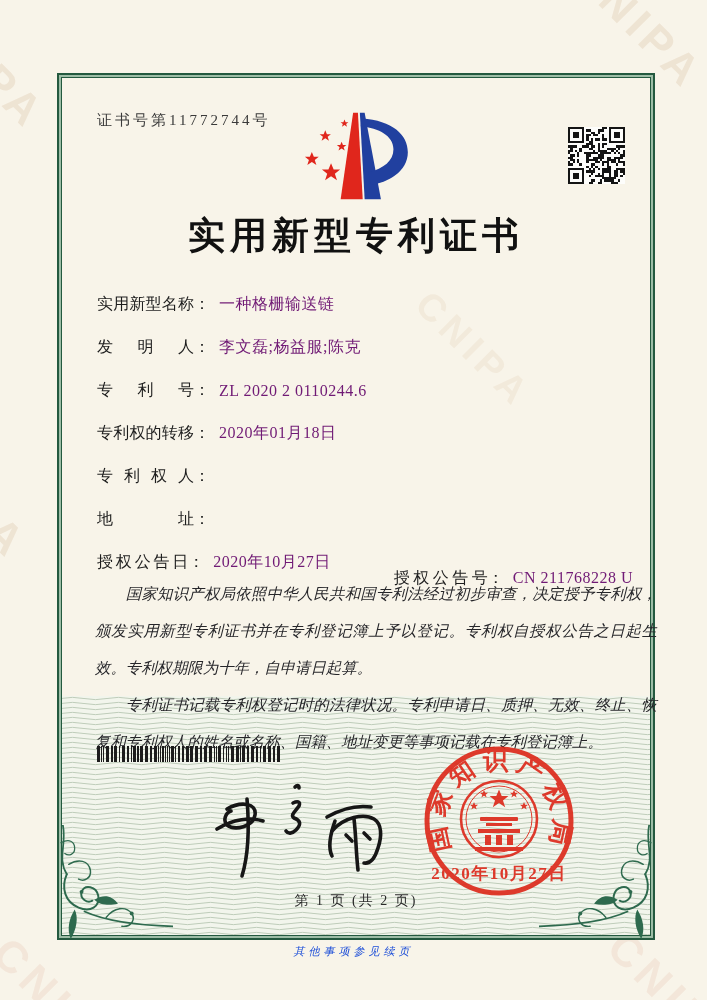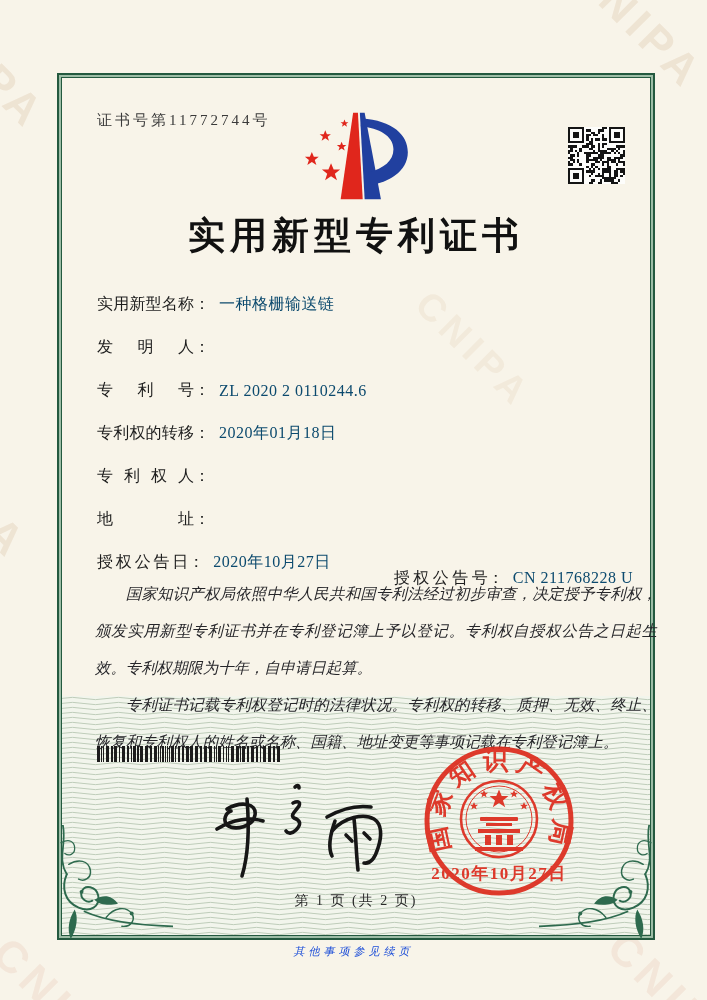--- a/index.html
+++ b/index.html
@@ -62,21 +62,21 @@
   }
 
   .fields{position:absolute;left:38px;top:219px;right:20px;z-index:4;}
   .frow{display:flex;align-items:center;margin-bottom:22px;font-size:16px;height:21px;}
   .flabel{
     display:inline-block;width:97px;
     text-align:justify;text-align-last:justify;
     color:#1d1d1d;
   }
   .fcolon{margin-right:9px;color:#1d1d1d;}
-  .fvalue{color:#0c4a6e;letter-spacing:.5px;white-space:nowrap;}
+  .fvalue{color:#701a75;letter-spacing:.5px;white-space:nowrap;}
   .fpair2{margin-left:63px;display:flex;align-items:baseline;}
   .fpair2 .flabel{width:94px;margin-top:32px;}
 
   .body-text{
     position:absolute;left:36px;top:500px;width:562px;z-index:4;
     font-size:15.4px;line-height:37px;color:#26262a;
     text-align:justify;font-style:italic;
   }
   .body-text p{margin:0;text-indent:2em;}
 
@@ -405,20 +405,21 @@
 
     <div class="fields">
       <div class="frow">
         <span class="flabel">实用新型名称</span>
           <span class="fcolon">：</span>
           <span class="fvalue">一种格栅输送链</span>
       </div>
       <div class="frow">
         <span class="flabel">发明人</span>
           <span class="fcolon">：</span>
+          <span class="fvalue">李文磊;杨益服;陈克</span>
       </div>
       <div class="frow">
         <span class="flabel">专利号</span>
           <span class="fcolon">：</span>
           <span class="fvalue">ZL 2020 2 0110244.6</span>
       </div>
       <div class="frow">
         <span class="flabel">专利权的转移</span>
           <span class="fcolon">：</span>
           <span class="fvalue">2020年01月18日</span>
@@ -438,21 +439,21 @@
         <span class="fpair2">
           <span class="flabel">授权公告号</span>
             <span class="fcolon">：</span>
             <span class="fvalue">CN 211768228 U</span>
         </span>
       </div>
     </div>
 
     <div class="body-text">
       <p>国家知识产权局依照中华人民共和国专利法经过初步审查，决定授予专利权，颁发实用新型专利证书并在专利登记簿上予以登记。专利权自授权公告之日起生效。专利权期限为十年，自申请日起算。</p>
-      <p>专利证书记载专利权登记时的法律状况。专利权的转移、质押、无效、终止、恢复和专利权人的姓名或名称、国籍、地址变更等事项记载在专利登记簿上。</p>
+      <p>专利证书记载专利权登记时的法律状况。专利申请日、质押、无效、终止、恢复和专利权人的姓名或名称、国籍、地址变更等事项记载在专利登记簿上。</p>
     </div>
 
     <div class="barcode" id="barcode">
         <i style="width: 3px;"></i>
         <s style="width: 1px;"></s>
         <i style="width: 1px;"></i>
         <s style="width: 1px;"></s>
         <i style="width: 1px;"></i>
         <s style="width: 2px;"></s>
         <i style="width: 3px;"></i>

